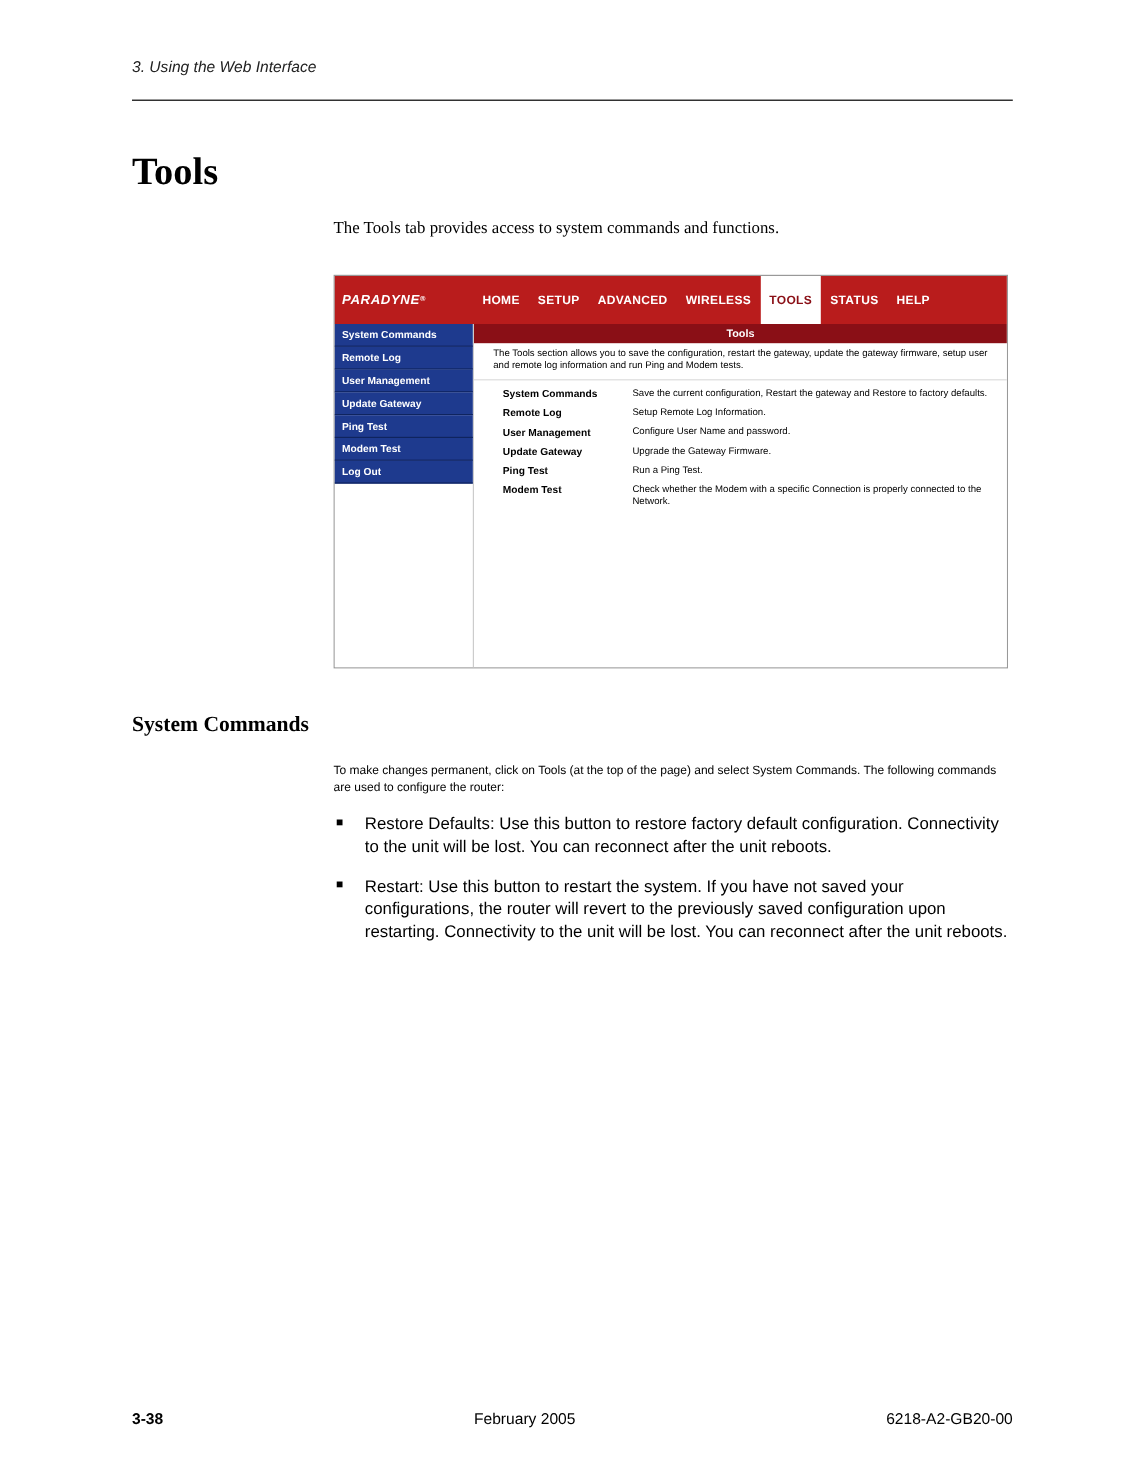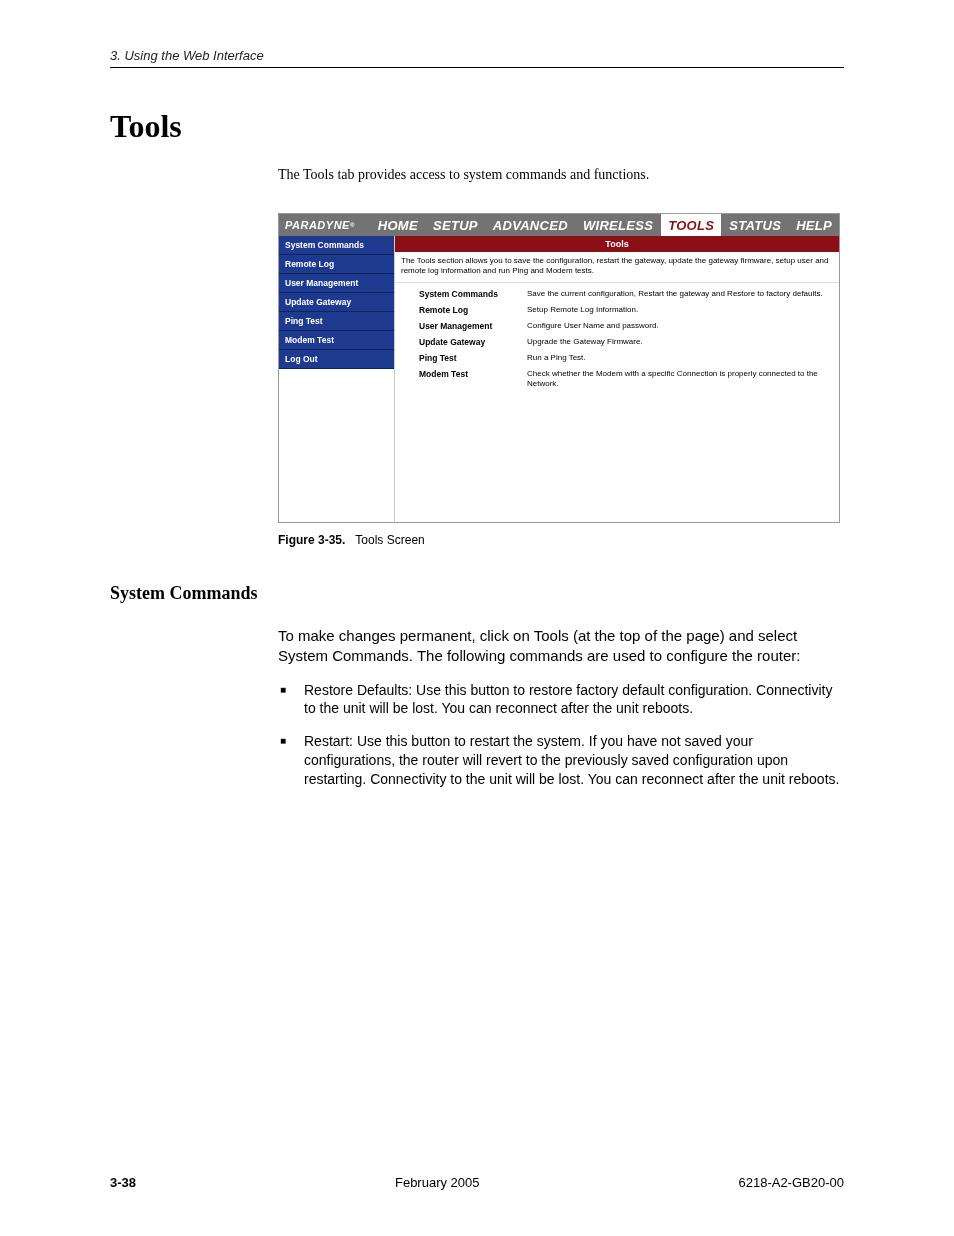--- a/index.html
+++ b/index.html
@@ -1,42 +1,42 @@
 <!DOCTYPE html>
 <html><head>
 <meta charset="utf-8">
 <style>
   * { box-sizing: border-box; margin: 0; padding: 0; }
   html, body { width: 954px; height: 1236px; background: #fff; font-family: "Times New Roman", Times, serif; color: #000; }
   .page { padding: 48px 110px 0 110px; position: relative; height: 100%; }
-  .running-head { font-family: Arial, Helvetica, sans-serif; font-size: 13px; font-style: italic; color: #222; margin-bottom: 4px; }
+  .running-head { font-family: Arial, Helvetica, sans-serif; font-size: 13px; font-style: italic; color: #222; margin-bottom: 20px; }
   .rule { border: none; border-top: 1px solid #000; margin-bottom: 40px; }
   h1.section-title { font-family: "Times New Roman", Times, serif; font-size: 32px; font-weight: bold; margin-bottom: 22px; }
   .body-block { margin-left: 168px; }
   .intro { font-family: Liberation Serif, serif; font-size: 14px; margin-bottom: 30px; }
   
   .shot { width: 562px; border: 1px solid #999; background: #fff; font-family: Verdana, Arial, sans-serif; font-size: 8px; color: #000; }
-  .shot-top { display: flex; align-items: stretch; height: 22px; background: #737373; }
+  .shot-top { display: flex; align-items: stretch; height: 40px; background: #b91c1c; }
   .brand-cell { width: 116px; display:flex; align-items:center; padding-left:6px; color:#fff; font-style: italic; font-weight: bold; font-size: 11px; letter-spacing: .5px; }
   .tabs { display:flex; gap:1px; flex:1; }
-  .tab { flex: 0 0 auto; padding: 0 7px; display:flex; align-items:center; color:#fff; font-weight:bold; font-size:13px; letter-spacing:.3px; cursor:pointer;font-style:italic; }
+  .tab { flex: 0 0 auto; padding: 0 7px; display:flex; align-items:center; color:#fff; font-weight:bold; font-size:10px; letter-spacing:.3px; cursor:pointer; }
   .tab.active { background:#fff; color:#8a0f16; }
   .shot-body { display:flex; }
   .sidebar { width:116px; background:#fff; border-right:1px solid #ccc; }
   .side-item { background:#1e3a8e; color:#fff; font-weight:bold; font-size:8.5px; padding:4px 6px; border-bottom:1px solid #0f245f; cursor:pointer; }
   .content { flex:1; background:#fff; min-height: 286px; }
   .content-title { background:#8a0f16; color:#fff; text-align:center; font-weight:bold; padding:3px 0; font-size:9px; }
-  .content-intro { padding:4px 6px 6px 6px; font-size:8px; line-height:1.25; border-bottom:1px solid #ddd; }
+  .content-intro { padding:4px 6px 6px 16px; font-size:8px; line-height:1.25; border-bottom:1px solid #ddd; }
   .tools-table { display:grid; grid-template-columns: 100px 1fr; gap:6px 8px; padding:6px 10px 10px 24px; align-items:start; }
   .tt-label { font-weight:bold; font-size:8.5px; }
   .tt-desc { font-size:8px; line-height:1.25; }
   .figure-caption { font-family: Arial, Helvetica, sans-serif; font-size: 12px; margin-top:10px; }
   .figure-caption .fignum { font-weight:bold; margin-right: 10px; }
   h2.subsection { font-family: "Times New Roman", Times, serif; font-size: 18px; font-weight: bold; margin: 36px 0 22px 0; }
-  .para { font-family: Arial, Helvetica, sans-serif; font-size: 15px; line-height: 1.35; margin-bottom: 14px; }
+  .para { font-family: Arial, Helvetica, sans-serif; font-size: 10px; line-height: 1.35; margin-bottom: 14px; }
   ul.bullets { list-style: none; padding-left: 0; }
   ul.bullets li { font-family: Arial, Helvetica, sans-serif; font-size: 14px; line-height: 1.35; position: relative; padding-left: 26px; margin-bottom: 14px; }
   ul.bullets li::before { content: "■"; position: absolute; left: 2px; top: 2px; font-size: 10px; }
   .footer { position: absolute; left: 110px; right: 110px; bottom: 46px; display:flex; justify-content: space-between; font-family: Arial, Helvetica, sans-serif; font-size: 13px; }
   .footer .pn { font-weight: bold; }
 </style>
 </head>
 <body>
 
 <div class="page">
@@ -88,23 +88,20 @@
             <div class="tt-desc">Upgrade the Gateway Firmware.</div>
             <div class="tt-label">Ping Test</div>
             <div class="tt-desc">Run a Ping Test.</div>
             <div class="tt-label">Modem Test</div>
             <div class="tt-desc">Check whether the Modem with a specific Connection is properly connected to the Network.</div>
           </div>
         </div>
       </div>
     </div>
 
-    <div class="figure-caption">
-      <span class="fignum">Figure 3-35.</span><span>Tools Screen</span>
-    </div>
   </div>
 
   <h2 class="subsection">System Commands</h2>
 
   <div class="body-block">
     <p class="para">To make changes permanent, click on Tools (at the top of the page) and select System Commands. The following commands are used to configure the router:</p>
     <ul class="bullets">
       <li>Restore Defaults: Use this button to restore factory default configuration. Connectivity to the unit will be lost. You can reconnect after the unit reboots.</li>
       <li>Restart: Use this button to restart the system. If you have not saved your configurations, the router will revert to the previously saved configuration upon restarting. Connectivity to the unit will be lost. You can reconnect after the unit reboots.</li>
     </ul>

